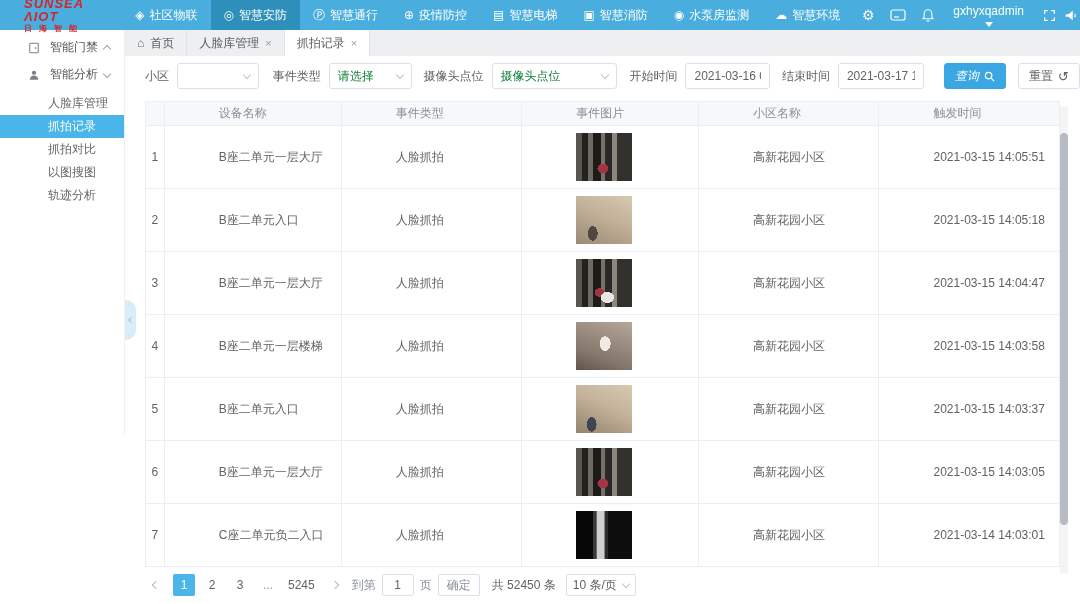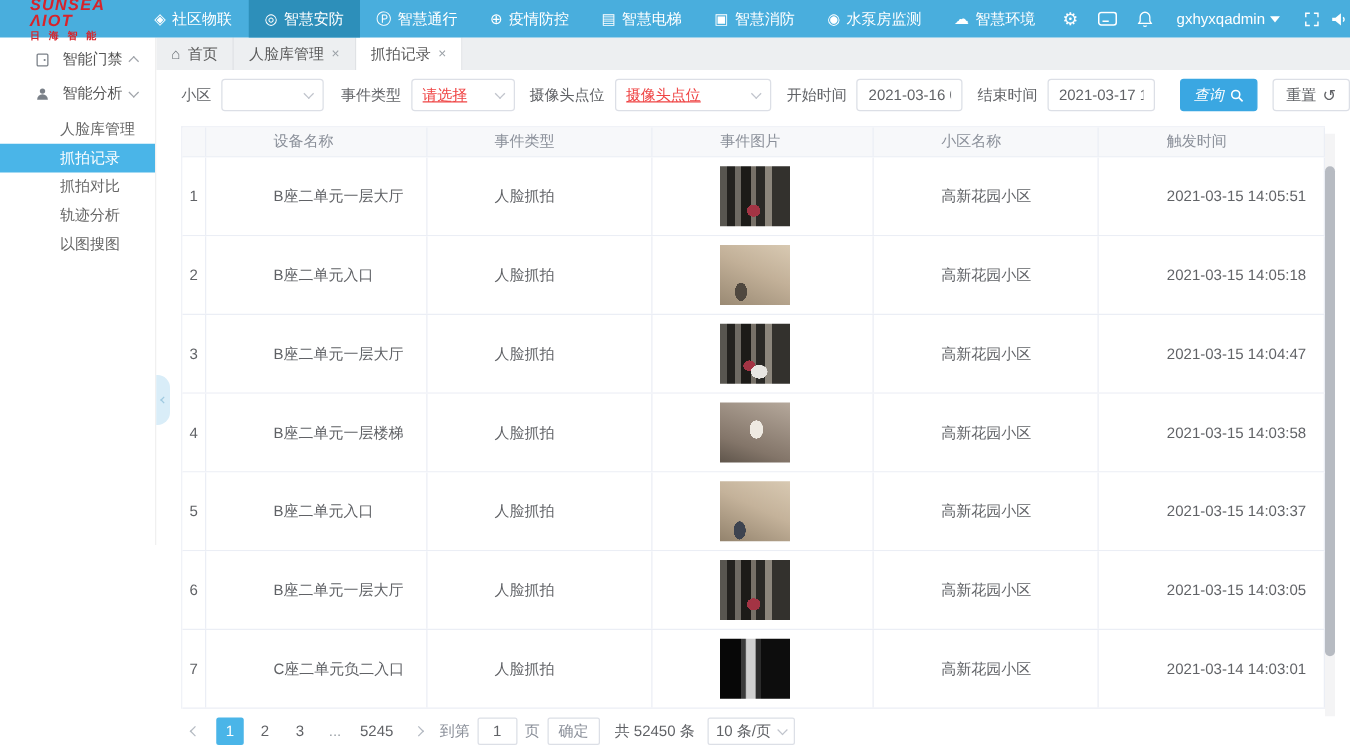--- a/index.html
+++ b/index.html
@@ -16,21 +16,21 @@
   .logo-title { color:#d8232a; font-weight:bold; font-style:italic; font-size:13px; letter-spacing:1px; line-height:13px; }
   .logo-sub { color:#d8232a; font-weight:bold; font-size:8px; letter-spacing:7px; line-height:10px; margin-top:1px; }
   .top-menu { display:flex; align-items:stretch; }
   .menu-item { display:flex; align-items:center; gap:5px; padding:0 13px; cursor:pointer; white-space:nowrap; }
   .menu-item.active { background:#2d8fba; }
   .mi-glyph { font-size:12px; line-height:12px; }
   .topbar-right { margin-left:auto; display:flex; align-items:center; gap:0; padding-right:2px; }
   .tb-icon { width:30px; display:flex; align-items:center; justify-content:center; cursor:pointer; }
   .tb-icon svg { display:block; }
   .gear-glyph { font-size:14px; line-height:14px; }
-  .user-box { display:flex; align-items:center; gap:4px; padding:0 10px; cursor:pointer; }
+  .user-box { display:flex; align-items:center; gap:4px; padding:0 10px; cursor:pointer;flex-direction:column; }
   .caret-down { width:0; height:0; border-left:4px solid transparent; border-right:4px solid transparent; border-top:5px solid #fff; }
   .edge-clip { width:14px; overflow:hidden; display:flex; align-items:center; }
 
   
   .sidebar { position:absolute; top:30px; left:0; width:125px; height:406px;
     background:#fff; border-right:1px solid #f0f0f0; z-index:20; padding-top:4px; }
   .side-group { height:27px; display:flex; align-items:center; padding:0 14px 0 28px; color:#555; cursor:pointer; }
   .sg-icon { width:14px; margin-right:8px; display:flex; align-items:center; }
   .sg-label { flex:1; }
   .chev { width:6px; height:6px; border-right:1px solid #a0a4aa; border-bottom:1px solid #a0a4aa; display:inline-block; }
@@ -56,21 +56,21 @@
   
   .content { position:absolute; top:50px; left:125px; width:955px; height:548px; background:#fff; }
 
   
   .filterbar { display:flex; align-items:center; padding:13px 0 0 20px; height:39px; }
   .f-label { color:#606266; margin-right:8px; white-space:nowrap; }
   .ctl { height:26px; border:1px solid #dcdfe6; border-radius:3px; background:#fff;
     display:flex; align-items:center; padding:0 8px; color:#606266; }
   .select { justify-content:space-between; cursor:pointer; }
   .sel-text { overflow:hidden; white-space:nowrap; }
-  .sel-text.placeholder { color:#ef4444;text-decoration:underline; }
+  .sel-text.placeholder { color:#15803d; }
   .sel-chev { width:6px; height:6px; border-right:1px solid #c0c4cc; border-bottom:1px solid #c0c4cc; transform:rotate(45deg); margin-bottom:2px; flex:none; margin-left:6px; }
   .ctl input { border:none; outline:none; width:100%; font-size:12px; color:#606266; font-family:inherit; background:transparent; }
   .w92 { width:92px; } .w93 { width:93px; } .w143 { width:143px; } .w95 { width:95px; } .w97 { width:97px; }
   .ml12 { margin-left:12px; } .ml14 { margin-left:14px; }
   .btn { height:26px; border-radius:3px; display:flex; align-items:center; justify-content:center; gap:5px; cursor:pointer; padding:0 10px; white-space:nowrap; }
   .btn-primary { background:#3aa7e2; border:1px solid #3aa7e2; color:#fff; margin-left:20px;font-style:italic; }
   .btn-plain { background:#fff; border:1px solid #dcdfe6; color:#606266; margin-left:12px; }
   .reset-glyph { font-size:13px; line-height:13px; }
 
   
@@ -224,22 +224,22 @@
           <path d="M2 12.5a5 5 0 0 1 10 0z" fill="#7a8088"></path>
         </svg>
     </span>
     <span class="sg-label">智能分析</span>
     <span class="chev down"></span>
   </div>
   <div class="side-sub">
     <div class="sub-item">人脸库管理</div>
     <div class="sub-item active">抓拍记录</div>
     <div class="sub-item">抓拍对比</div>
+    <div class="sub-item">以图搜图</div>
     <div class="sub-item">轨迹分析</div>
-    <div class="sub-item">以图搜图</div>
   </div>
 </div>
 <div class="collapse-handle">
   <span class="chev"></span>
 </div>
 
 <div class="tabbar">
   <div class="tab">
     <span class="home-glyph">⌂</span>
     <span>首页</span>

